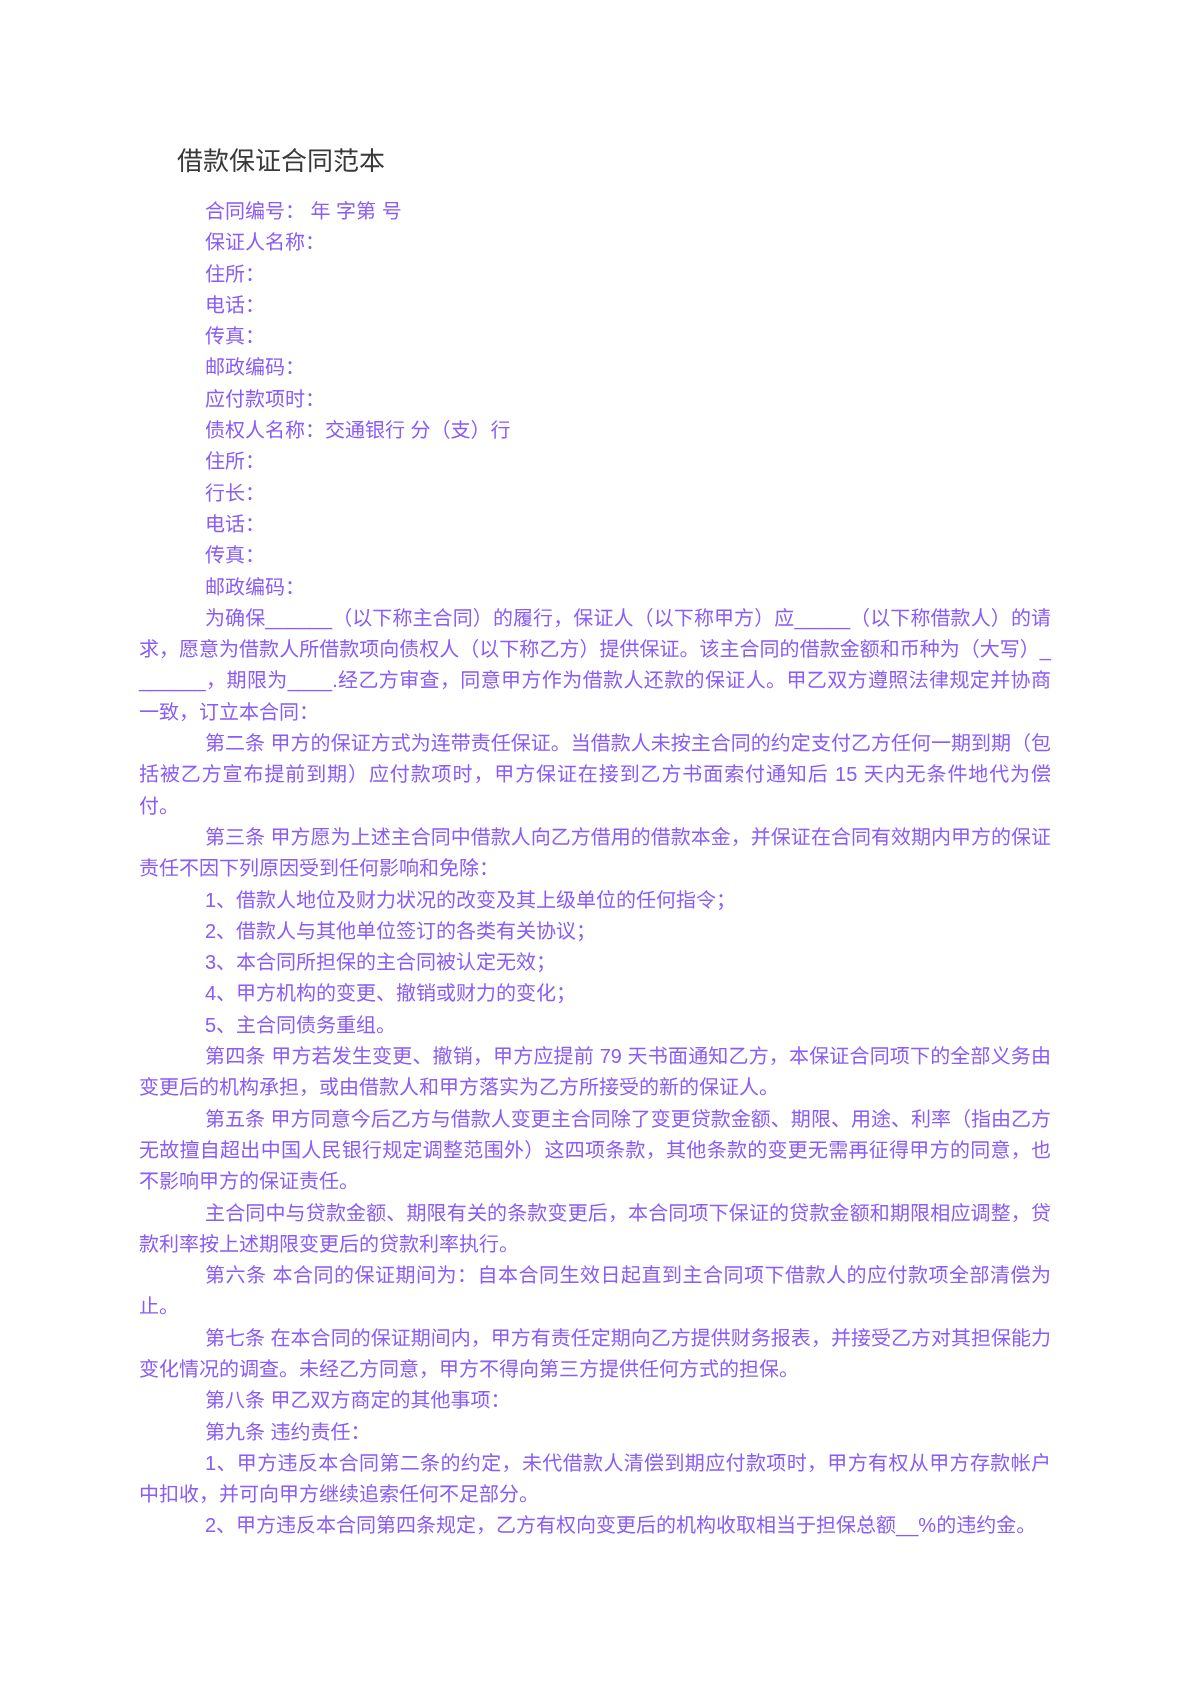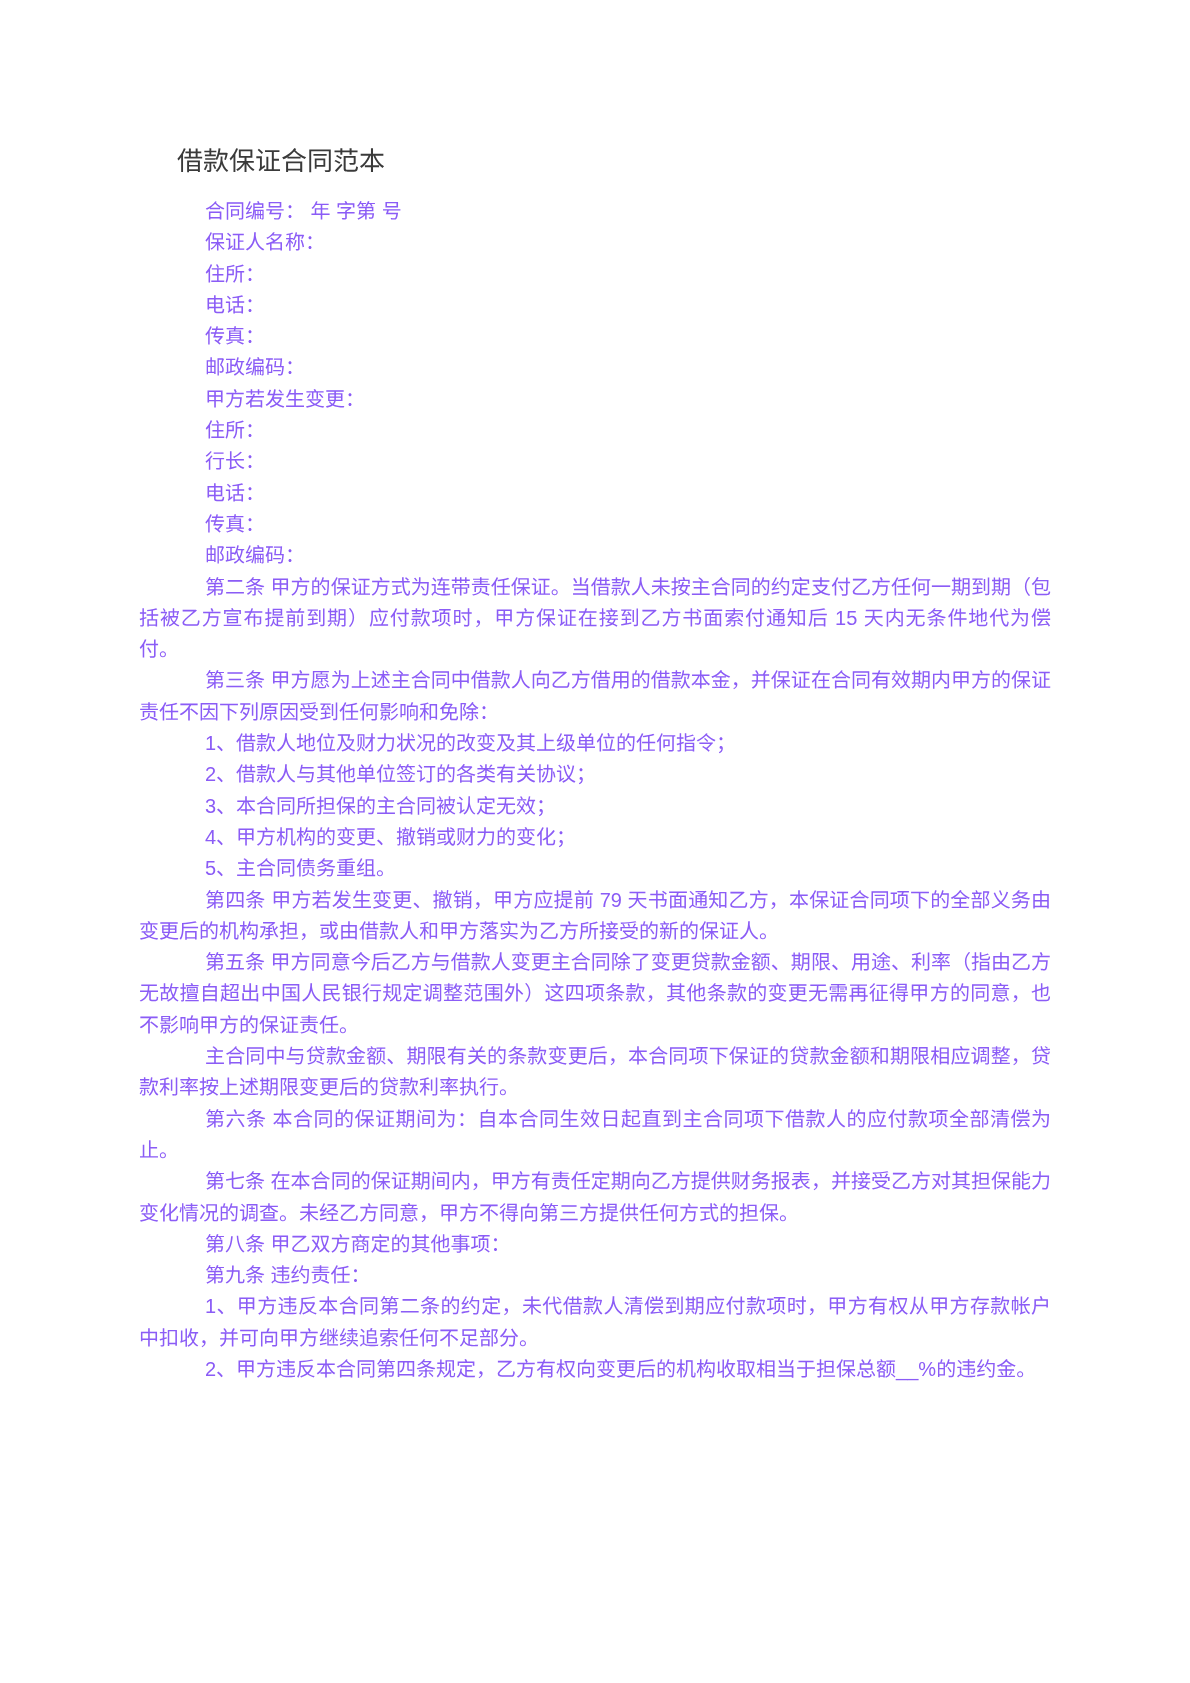--- a/index.html
+++ b/index.html
@@ -47,26 +47,28 @@
 
 <div class="page">
   <h1 class="doc-title">借款保证合同范本</h1>
   <div class="doc-body">
       <p class="doc-line">合同编号： 年 字第 号</p>
       <p class="doc-line">保证人名称：</p>
       <p class="doc-line">住所：</p>
       <p class="doc-line">电话：</p>
       <p class="doc-line">传真：</p>
       <p class="doc-line">邮政编码：</p>
-      <p class="doc-line">甲方若发生变更：</p>
+      <p class="doc-line">应付款项时：</p>
+      <p class="doc-line">债权人名称：交通银行 分（支）行</p>
       <p class="doc-line">住所：</p>
       <p class="doc-line">行长：</p>
       <p class="doc-line">电话：</p>
       <p class="doc-line">传真：</p>
       <p class="doc-line">邮政编码：</p>
+      <p class="doc-line">为确保______（以下称主合同）的履行，保证人（以下称甲方）应_____（以下称借款人）的请求，愿意为借款人所借款项向债权人（以下称乙方）提供保证。该主合同的借款金额和币种为（大写）_______，期限为____.经乙方审查，同意甲方作为借款人还款的保证人。甲乙双方遵照法律规定并协商一致，订立本合同：</p>
       <p class="doc-line">第二条 甲方的保证方式为连带责任保证。当借款人未按主合同的约定支付乙方任何一期到期（包括被乙方宣布提前到期）应付款项时，甲方保证在接到乙方书面索付通知后 15 天内无条件地代为偿付。</p>
       <p class="doc-line">第三条 甲方愿为上述主合同中借款人向乙方借用的借款本金，并保证在合同有效期内甲方的保证责任不因下列原因受到任何影响和免除：</p>
       <p class="doc-line">1、借款人地位及财力状况的改变及其上级单位的任何指令；</p>
       <p class="doc-line">2、借款人与其他单位签订的各类有关协议；</p>
       <p class="doc-line">3、本合同所担保的主合同被认定无效；</p>
       <p class="doc-line">4、甲方机构的变更、撤销或财力的变化；</p>
       <p class="doc-line">5、主合同债务重组。</p>
       <p class="doc-line">第四条 甲方若发生变更、撤销，甲方应提前 79 天书面通知乙方，本保证合同项下的全部义务由变更后的机构承担，或由借款人和甲方落实为乙方所接受的新的保证人。</p>
       <p class="doc-line">第五条 甲方同意今后乙方与借款人变更主合同除了变更贷款金额、期限、用途、利率（指由乙方无故擅自超出中国人民银行规定调整范围外）这四项条款，其他条款的变更无需再征得甲方的同意，也不影响甲方的保证责任。</p>
       <p class="doc-line">主合同中与贷款金额、期限有关的条款变更后，本合同项下保证的贷款金额和期限相应调整，贷款利率按上述期限变更后的贷款利率执行。</p>

